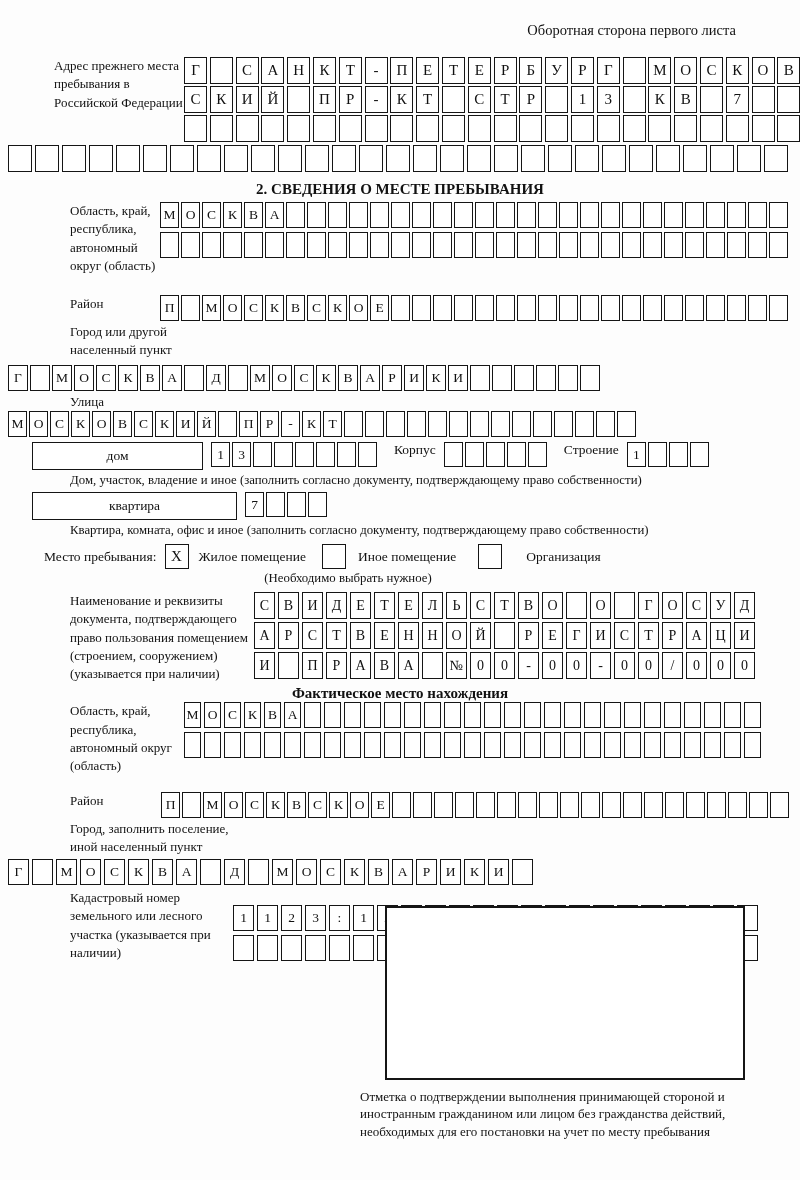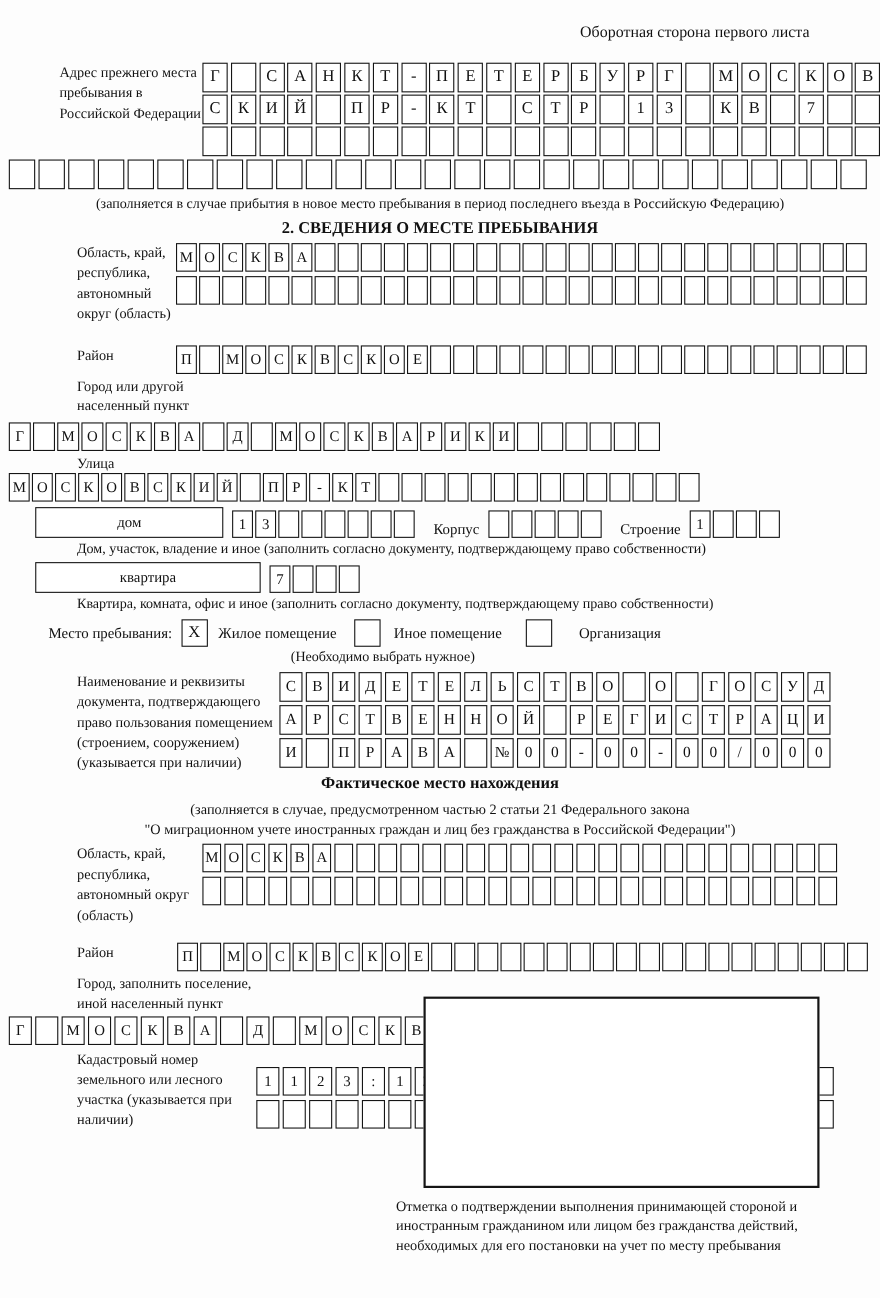--- a/index.html
+++ b/index.html
@@ -52,21 +52,21 @@
   .cg-f29 .cellrow { gap: 3px; margin-bottom: 4px; }
   .cg-f29 .cell { width: 17px; }
   .cg-f22 .cellrow { gap: 3px; margin-bottom: 4px; }
   .cg-f22 .cell { width: 21px; }
   .mb4 .cellrow { margin-bottom: 4px; }
   
   .note-center { text-align: center; font-size: 12.8px; margin-top: 4px; }
   .sec-title { text-align: center; font-weight: bold; font-size: 15px; margin-top: 7px; }
   .caption { font-size: 12.8px; padding-left: 62px; margin-top: 3px; }
   
-  .inline-row { display: flex; align-items: flex-end; margin-top: 5px; }
+  .inline-row { display: flex; align-items: flex-start; margin-top: 5px; }
   .wide-box {
     border: 1.7px solid #151515; height: 28px;
     display: flex; align-items: center; justify-content: center;
     font-size: 13.5px; background: #fff;
   }
   .box-dom { width: 171px; margin-left: 24px; }
   .box-kv  { width: 205px; margin-left: 24px; }
   .inline-cells { display: flex; gap: 2px; margin-left: 8px; }
   .inline-cells .cell { height: 25px; }
   .mini-label { font-size: 13.5px; }
@@ -206,21 +206,20 @@
         <span class="cell"></span>
         <span class="cell"></span>
         <span class="cell"></span>
         <span class="cell"></span>
         <span class="cell"></span>
         <span class="cell"></span>
         <span class="cell"></span>
         <span class="cell"></span>
       </div>
   </div>
-  <div class="note-center">(заполняется в случае прибытия в новое место пребывания в период последнего въезда в Российскую Федерацию)</div>
 
   <div class="sec-title">2. СВЕДЕНИЯ О МЕСТЕ ПРЕБЫВАНИЯ</div>
 
   <div class="frow mt4">
     <div class="flabel lbl-s150">Область, край, республика, автономный округ (область)</div>
     <div class="cellgrid cg-s30 mb4">
       <div class="cellrow">
           <span class="cell">М</span>
           <span class="cell">О</span>
           <span class="cell">С</span>
@@ -519,24 +518,20 @@
           <span class="cell">0</span>
           <span class="cell">/</span>
           <span class="cell">0</span>
           <span class="cell">0</span>
           <span class="cell">0</span>
         </div>
     </div>
   </div>
 
   <div class="fact-title" style="margin-top:2px">Фактическое место нахождения</div>
-  <div class="fact-note-wrap">
-    <div class="fact-note">(заполняется в случае, предусмотренном частью 2 статьи 21 Федерального закона</div>
-    <div class="fact-note">"О миграционном учете иностранных граждан и лиц без гражданства в Российской Федерации")</div>
-  </div>
 
   <div class="frow">
     <div class="flabel lbl-f176">Область, край, республика, автономный округ (область)</div>
     <div class="cellgrid cg-f29">
       <div class="cellrow">
           <span class="cell">М</span>
           <span class="cell">О</span>
           <span class="cell">С</span>
           <span class="cell">К</span>
           <span class="cell">В</span>

